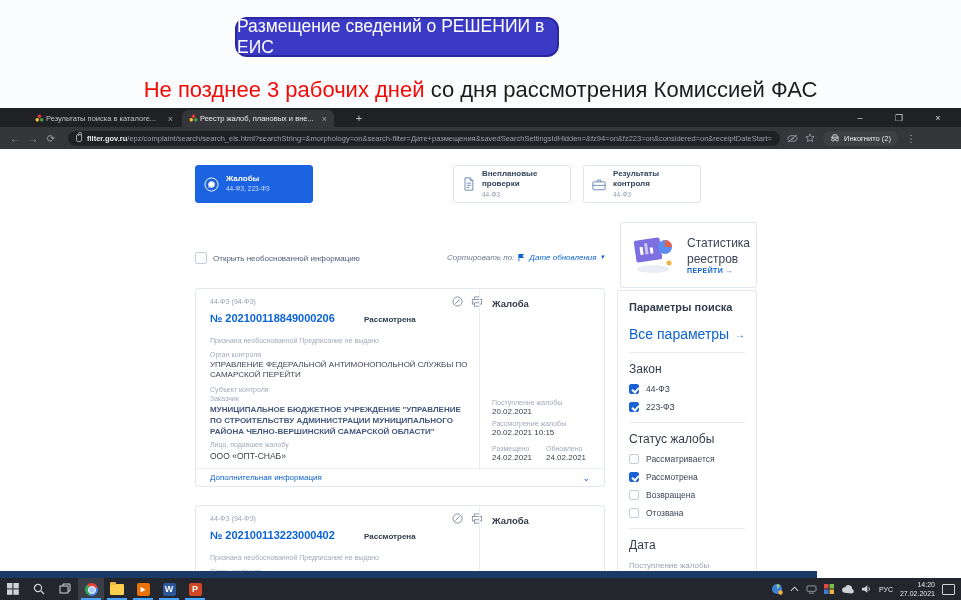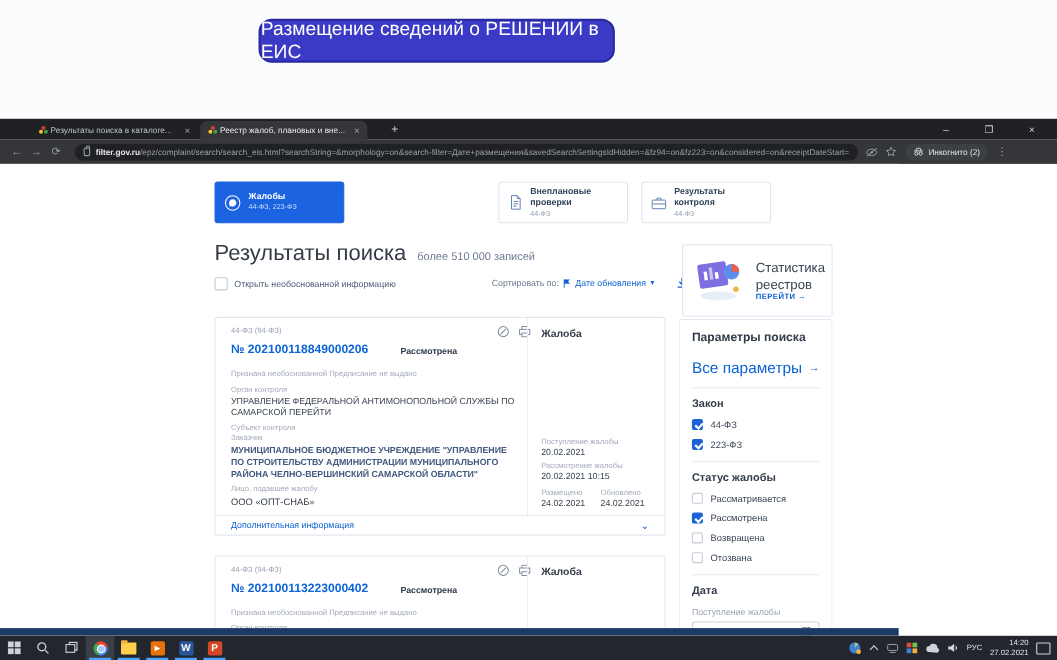--- a/index.html
+++ b/index.html
@@ -55,21 +55,21 @@
   .navcard.active .ic { color:#fff; }
   .navcard.active .lbl { color:#fff; }
   .navcard.active .sub { color:#cdddff; }
 
   .results-h { position:absolute; left:195px; top:70px; font-size:20px; color:#333b47; }
   .results-count { font-size:10px; color:#6d7a90; margin-left:10px; }
 
   .open-info { position:absolute; left:195px; top:103px; display:flex; align-items:center; gap:6px;
     font-size:8px; color:#51607a; }
   .sort-row { position:absolute; left:447px; top:103px; display:flex; align-items:center; gap:4px;
-    font-size:8px; color:#6d7890; }
+    font-size:8px; color:#6d7890;font-style:italic; }
   .sort-link { color:#0d63d1; }
   .caret { color:#0d63d1; font-size:7px; }
 
   .cb { width:12px; height:12px; border:1px solid #c3ccd8; border-radius:2px; background:#fff; flex:none; position:relative; }
   .cb.checked { background:#1a62d6; border-color:#1a62d6; }
   .cb.checked::after { content:""; position:absolute; left:3.5px; top:1px; width:3px; height:6px;
     border:solid #fff; border-width:0 2px 2px 0; transform:rotate(42deg); }
   .cb.small { width:10px; height:10px; }
   .cb.small.checked::after { left:2.5px; top:0.5px; width:3px; height:5px; }
 
@@ -113,21 +113,21 @@
 
   
   .sidebar { position:absolute; left:617px; top:141px; width:140px; height:289px;
     border:1px solid #e4e9f1; border-bottom:none; border-radius:3px 3px 0 0; background:#fff;
     padding:10px 11px; overflow:hidden; }
   .sb-title { font-size:11px; font-weight:bold; color:#323c4a; }
   .sb-all { display:flex; justify-content:space-between; align-items:center; margin-top:13px; }
   .sb-all span { font-size:14px; color:#0d63d1; }
   .sb-all i { font-style:normal; color:#0d63d1; font-size:10px; }
   .sep { height:1px; background:#e8ecf2; margin:10px 0 9px; }
-  .sb-group { font-size:10px; font-weight:bold; color:#333c4a; margin-bottom:8px; }
+  .sb-group { font-size:12px; font-weight:normal; color:#333c4a; margin-bottom:8px; }
   .sb-row { display:flex; align-items:center; gap:7px; font-size:8.5px; color:#3a4656; margin-bottom:8px; }
   .sb-lbl2 { font-size:8px; color:#9aa3b3; margin:9px 0 4px; }
   .dateinput { height:18px; border:1px solid #ccd4e0; border-radius:3px; display:flex;
     align-items:center; padding:4px 6px; gap:4px; }
   .dateinput .v { font-size:8px; color:#333c4a; }
   .dateinput .ph { font-size:7px; color:#b2bac6; flex:1; }
   .dateinput .cal { color:#6c7b93; }
 
   .footer-strip { position:absolute; left:0; top:422px; width:945px; height:7px; background:#1c3a66; z-index:5; }
 
@@ -157,20 +157,23 @@
 </style>
 </head>
 <body>
 
 <div class="stage">
 
   <div class="slide-top">
     <div class="title-pill">
       <span>Размещение сведений о РЕШЕНИИ в ЕИС</span>
     </div>
+    <div class="subtitle">
+      <span class="red">Не позднее 3 рабочих дней</span><span> со дня рассмотрения Комиссией ФАС</span>
+    </div>
   </div>
 
   <div class="browser">
     <div class="tabstrip">
       <div class="btab" style="left:28px;">
         <svg width="9" height="9" viewBox="0 0 10 10">
             <circle cx="5" cy="2.5" r="2" fill="#e53935"></circle>
             <circle cx="2.5" cy="6.5" r="2" fill="#fbc02d"></circle>
             <circle cx="7.5" cy="6.5" r="2" fill="#43a047"></circle>
           </svg>
@@ -257,23 +260,20 @@
               <rect x="1" y="4" width="14" height="9" rx="1" fill="none" stroke="currentColor"></rect>
               <path d="M6 4V2h4v2" fill="none" stroke="currentColor"></path>
               <line x1="1" y1="8" x2="15" y2="8" stroke="currentColor"></line>
             </svg>
         </span>
         <span class="lbl"><span>Результаты контроля</span>
           <div class="sub">44-ФЗ</div>
         </span>
       </div>
 
-      <div class="results-h">
-        <span>Результаты поиска</span><span class="results-count">более 510 000 записей</span>
-      </div>
 
       <div class="open-info">
         <span class="cb"></span>
         <span>Открыть необоснованной информацию</span>
       </div>
 
       <div class="sort-row">
         <span>Сортировать по:</span>
         <svg width="7" height="9" viewBox="0 0 8 10">
             <path d="M1 1h6l-2 2.2L7 5.5H1z" fill="#0d63d1"></path>

